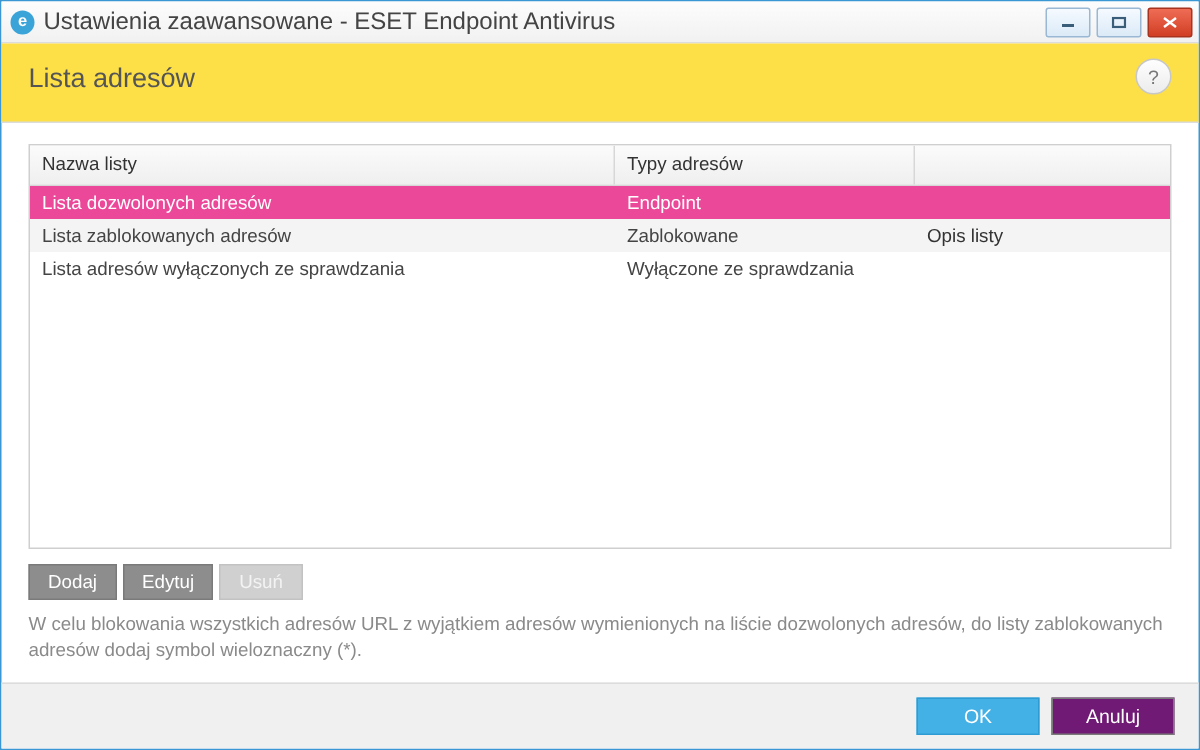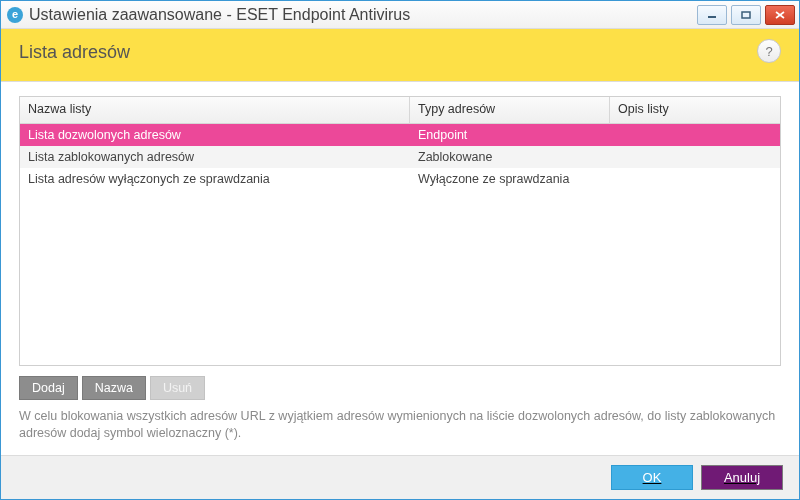--- a/index.html
+++ b/index.html
@@ -107,21 +107,21 @@
     border-bottom: 1px solid #d7d7d7;
     height: 26px;
     font-size: 12.5px;
     color: #333;
   }
   .grid-head .col {
     padding: 5px 8px;
     border-right: 1px solid #d7d7d7;
     box-sizing: border-box;
   }
-  .grid-head .col:last-child { border-right: none; }
+  .grid-head .col:last-child { border-right: none; margin-top: 48px; }
   .col.name { width: 390px; }
   .col.type { width: 200px; }
   .col.desc { flex: 1; }
   .grid-body {
     font-size: 12.5px;
   }
   .row {
     display: flex;
     height: 22px;
     align-items: center;
@@ -167,21 +167,20 @@
     line-height: 1.35;
   }
   
   .footer {
     background: #f0f0f0;
     border-top: 1px solid #dcdcdc;
     padding: 9px 16px;
     display: flex;
     justify-content: flex-end;
     gap: 8px;
-    text-decoration: underline;
   }
   .fbtn {
     min-width: 82px;
     text-align: center;
     font-size: 13px;
     padding: 4px 10px;
     color: #fff;
     border: 1px solid transparent;
     cursor: pointer;
     box-sizing: border-box;
@@ -251,21 +250,21 @@
           <div class="row">
             <div class="cell col name">Lista adresów wyłączonych ze sprawdzania</div>
             <div class="cell col type">Wyłączone ze sprawdzania</div>
             <div class="cell col desc"></div>
           </div>
         </div>
     </div>
 
     <div class="btn-row">
       <div class="btn">Dodaj</div>
-      <div class="btn">Nazwa</div>
+      <div class="btn">Edytuj</div>
       <div class="btn disabled">Usuń</div>
     </div>
 
     <div class="hint">W celu blokowania wszystkich adresów URL z wyjątkiem adresów wymienionych na liście dozwolonych adresów, do listy zablokowanych adresów dodaj symbol wieloznaczny (*).</div>
   </div>
 
   <div class="footer">
     <div class="fbtn ok">OK</div>
     <div class="fbtn cancel">Anuluj</div>
   </div>

